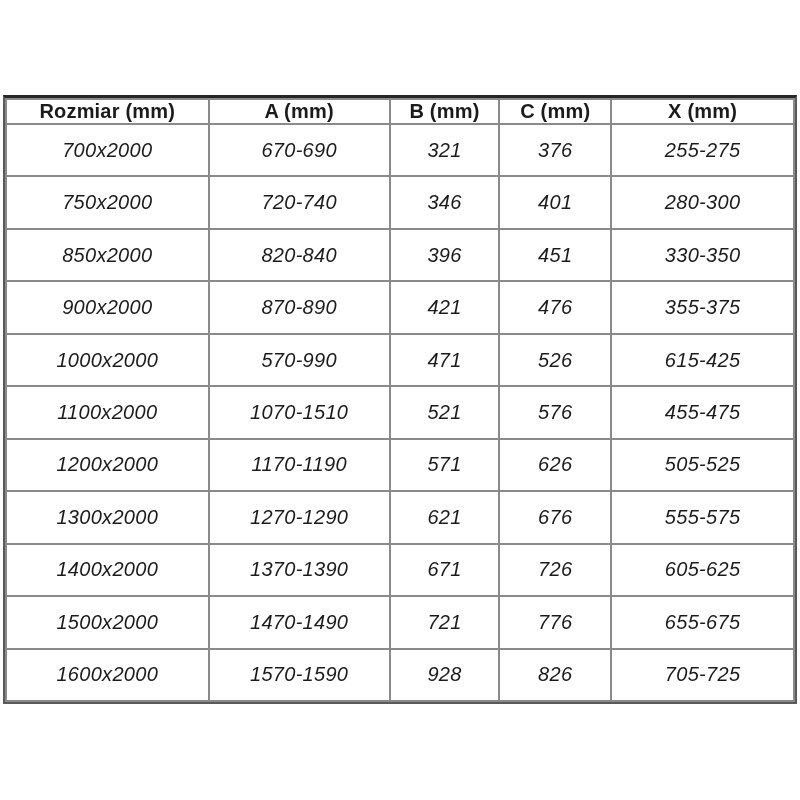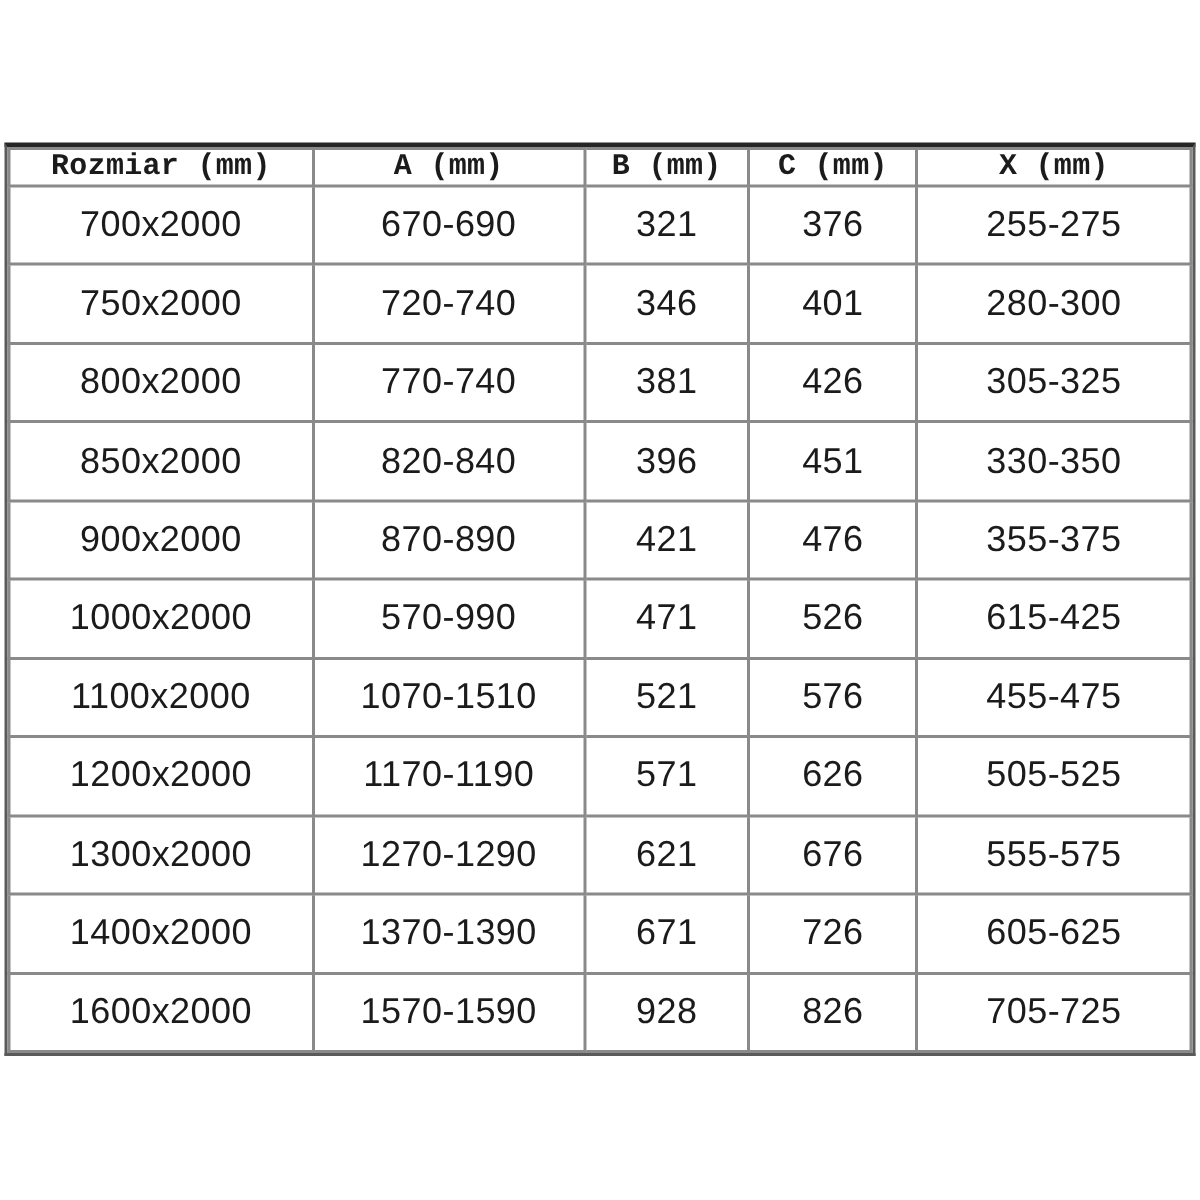--- a/index.html
+++ b/index.html
@@ -39,26 +39,26 @@
     color: #1b1b1b;
     background: #ffffff;
     padding: 0;
     overflow: hidden;
     white-space: nowrap;
   }
   .size-table th {
     font-size: 20px;
     font-weight: bold;
     letter-spacing: 0.2px;
-    font-family: Liberation Mono, monospace;
   }
   .size-table td {
-    font-size: 24px;
+    font-size: 20px;
     font-weight: 400;
     letter-spacing: 0.3px;
+    font-style: italic;
   }
   
   col.c0 { width: 25.7%; }
   col.c1 { width: 23.0%; }
   col.c2 { width: 13.9%; }
   col.c3 { width: 14.2%; }
   col.c4 { width: 23.2%; }
 </style>
 </head>
 <body>
@@ -89,27 +89,20 @@
             <td>321</td>
             <td>376</td>
             <td>255-275</td>
           </tr>
           <tr>
             <td>750x2000</td>
             <td>720-740</td>
             <td>346</td>
             <td>401</td>
             <td>280-300</td>
-          </tr>
-          <tr>
-            <td>800x2000</td>
-            <td>770-740</td>
-            <td>381</td>
-            <td>426</td>
-            <td>305-325</td>
           </tr>
           <tr>
             <td>850x2000</td>
             <td>820-840</td>
             <td>396</td>
             <td>451</td>
             <td>330-350</td>
           </tr>
           <tr>
             <td>900x2000</td>
@@ -147,20 +140,27 @@
             <td>555-575</td>
           </tr>
           <tr>
             <td>1400x2000</td>
             <td>1370-1390</td>
             <td>671</td>
             <td>726</td>
             <td>605-625</td>
           </tr>
           <tr>
+            <td>1500x2000</td>
+            <td>1470-1490</td>
+            <td>721</td>
+            <td>776</td>
+            <td>655-675</td>
+          </tr>
+          <tr>
             <td>1600x2000</td>
             <td>1570-1590</td>
             <td>928</td>
             <td>826</td>
             <td>705-725</td>
           </tr>
         </tbody>
     </table>
   </div>
 </div>

